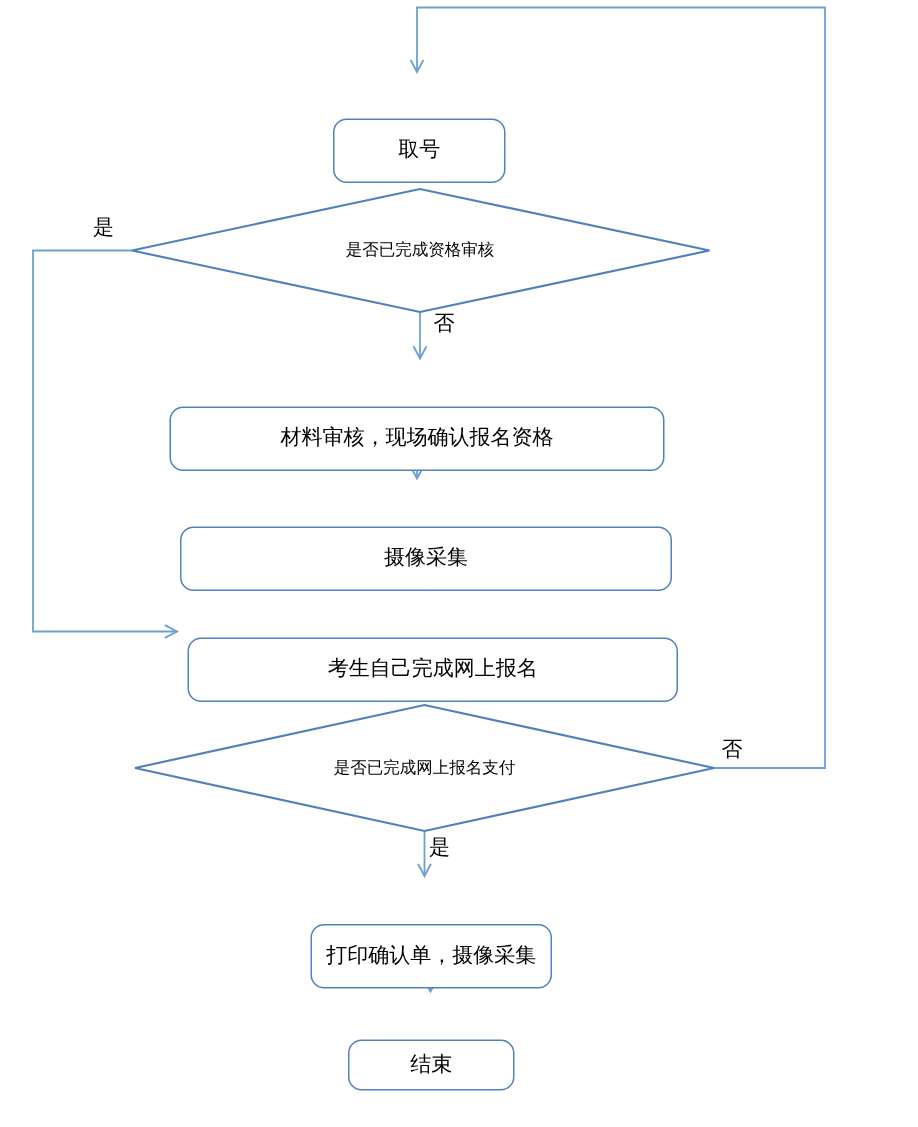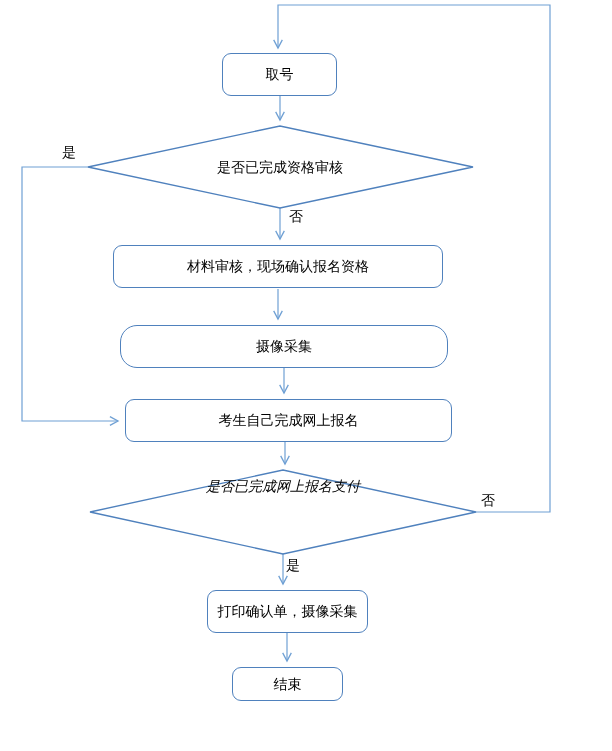--- a/index.html
+++ b/index.html
@@ -38,26 +38,27 @@
     box-sizing: border-box;
     display: flex;
     align-items: center;
     justify-content: center;
     border: 1.6px solid #4f81bd;
     border-radius: 9px;
     background: #ffffff;
     font-size: 14px;
     line-height: 1.2;
     white-space: nowrap;
+    margin-top: 26px;
   }
   .dlabel {
     position: absolute;
     width: 300px;
     text-align: center;
-    font-size: 14px;
+    font-size: 11px;
     line-height: 18px;
     pointer-events: none;
   }
   .elabel {
     position: absolute;
     font-size: 14px;
     line-height: 16px;
   }
 </style>
 </head>
@@ -91,31 +92,31 @@
     <path class="edge" d="M88,167 L22,167 L22,421 L118,421" marker-end="url(#arrow)" stroke="#6fa0d4"></path>
 
     <polygon class="diamond" points="88,167 280,126 473,167 280,208" stroke="#4f81bd"></polygon>
     <polygon class="diamond" points="90,512 283,470 476,512 283,554" stroke="#4f81bd"></polygon>
   </svg>
 
   <div class="node" style="left:222px; top:53px; width:115px; height:43px;">取号</div>
 
   <div class="node" style="left:113px; top:245px; width:330px; height:43px;text-align:center;">材料审核，现场确认报名资格</div>
 
-  <div class="node" style="left:120px; top:325px; width:328px; height:43px;border-radius:17px;">摄像采集</div>
+  <div class="node" style="left:120px; top:325px; width:328px; height:43px;">摄像采集</div>
 
   <div class="node" style="left:125px; top:399px; width:327px; height:43px;text-align:center;">考生自己完成网上报名</div>
 
   <div class="node" style="left:207px; top:590px; width:161px; height:43px;">打印确认单，摄像采集</div>
 
   <div class="node" style="left:232px; top:667px; width:111px; height:34px;">结束</div>
 
   <div class="dlabel" style="left:130px; top:158px;">是否已完成资格审核</div>
 
-  <div class="dlabel" style="left:133px; top:477px;font-style:italic;">是否已完成网上报名支付</div>
+  <div class="dlabel" style="left:133px; top:503px;">是否已完成网上报名支付</div>
 
   <div class="elabel" style="left:62px; top:144px;">是</div>
 
   <div class="elabel" style="left:289px; top:208px;">否</div>
 
   <div class="elabel" style="left:481px; top:492px;">否</div>
 
   <div class="elabel" style="left:286px; top:557px;">是</div>
 
 </div>

